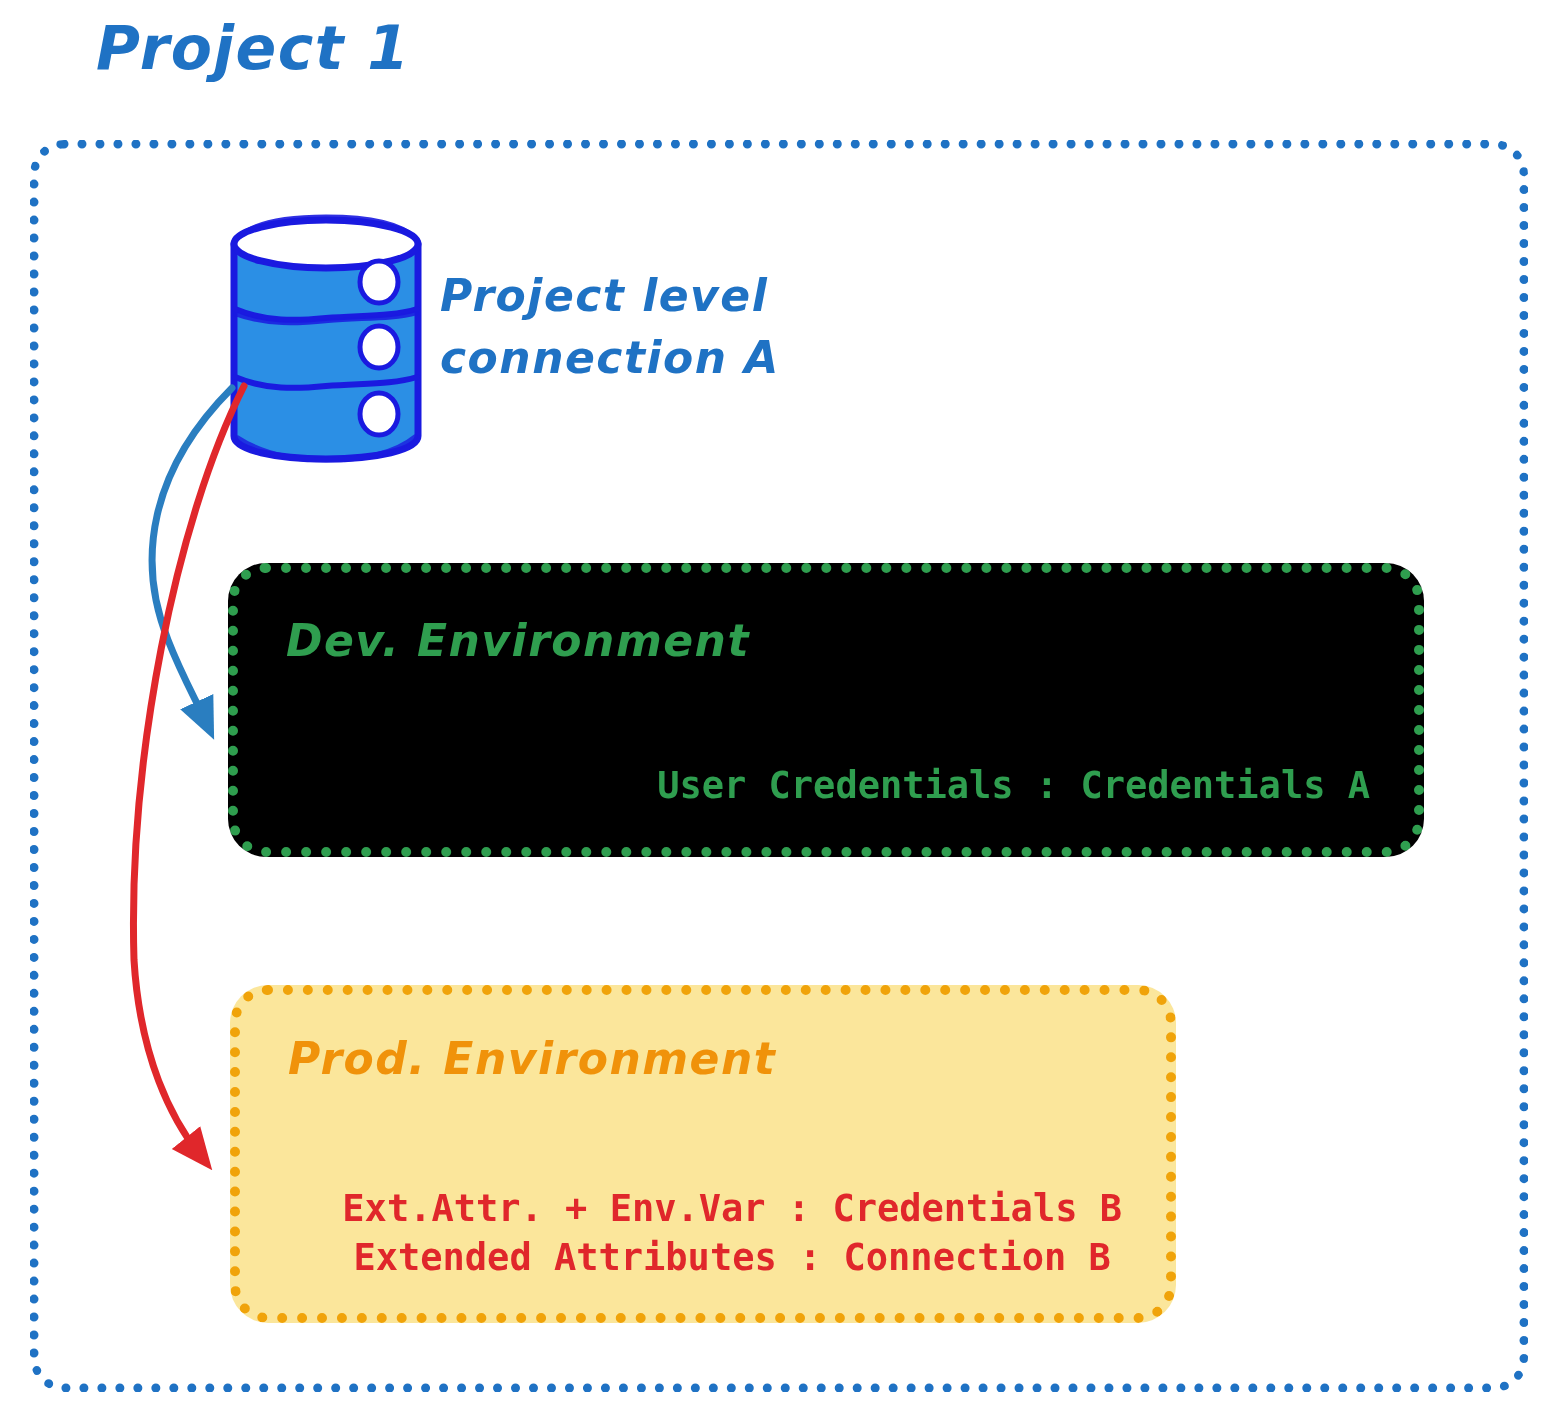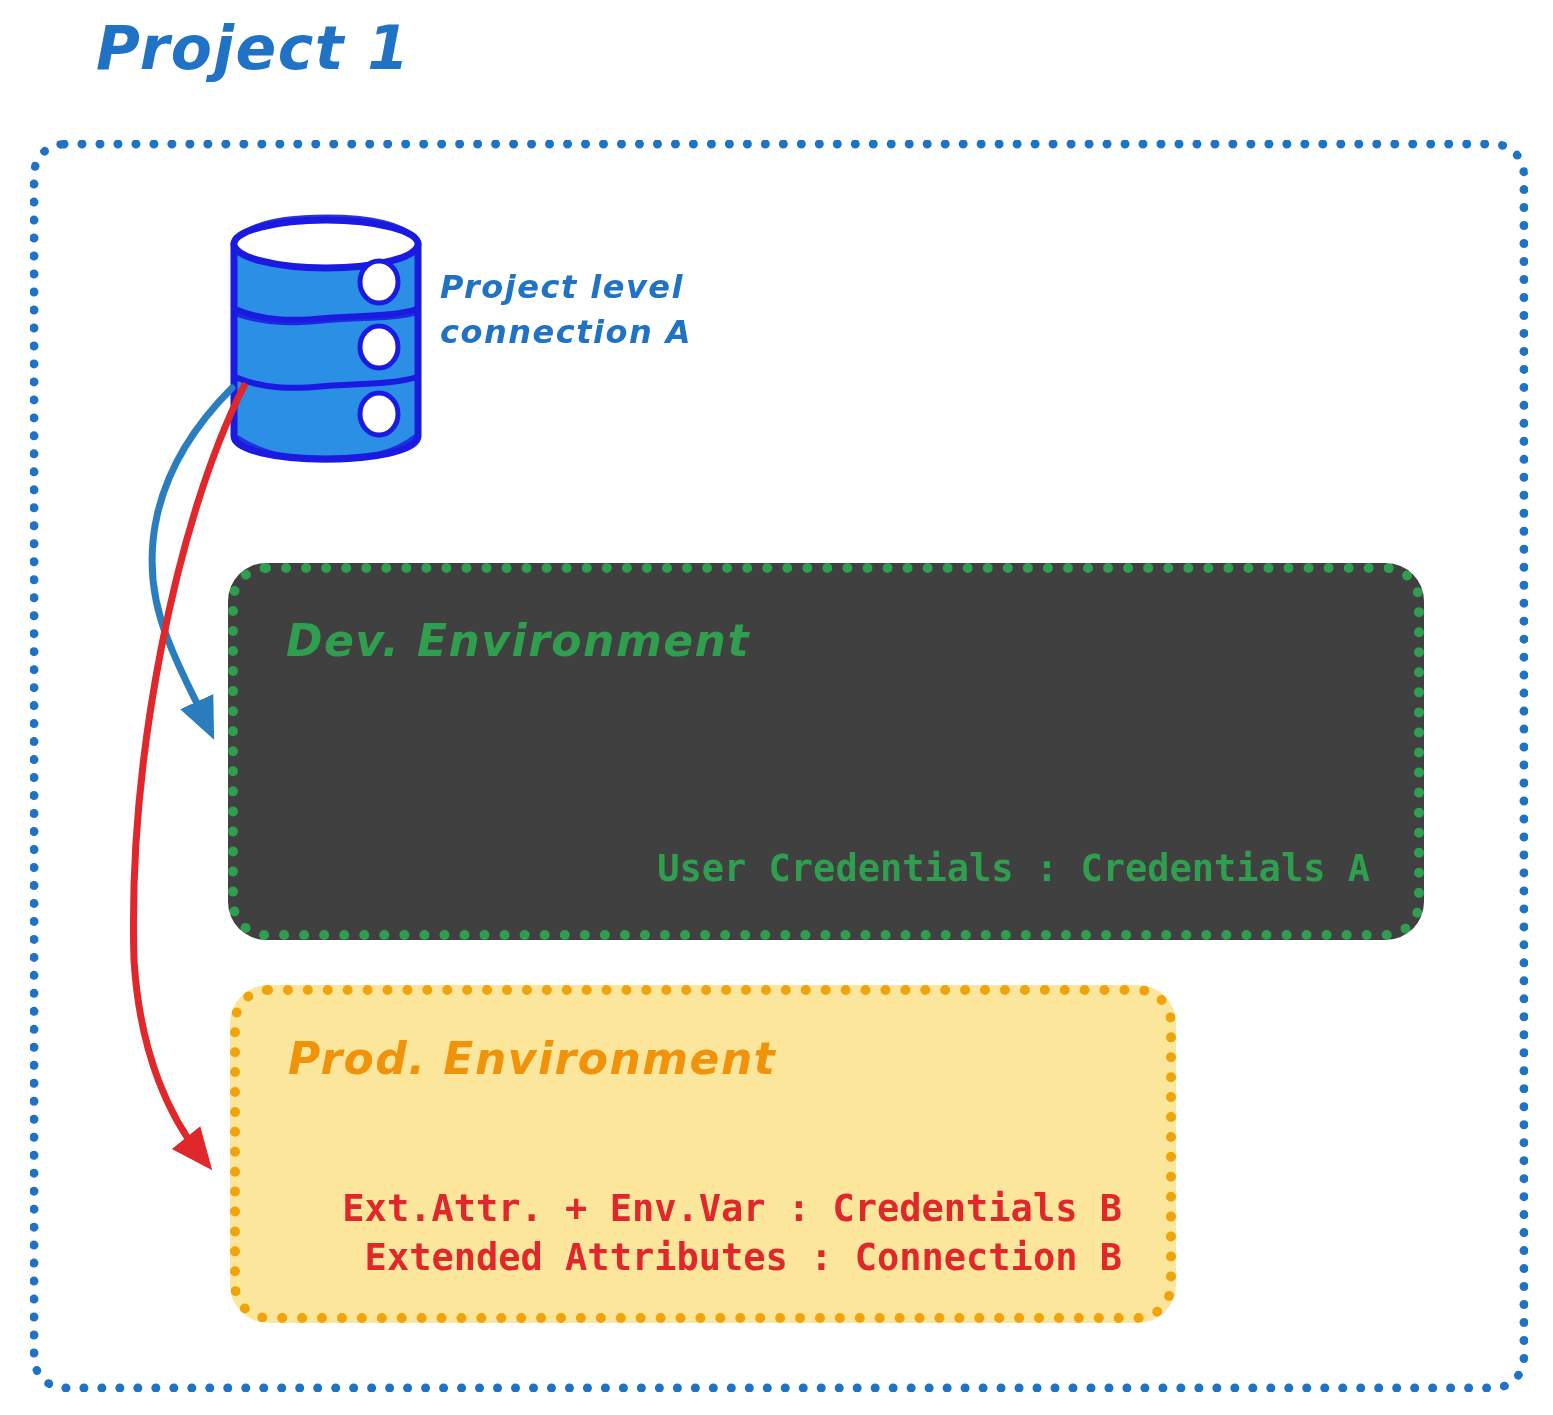--- a/index.html
+++ b/index.html
@@ -31,20 +31,21 @@
     letter-spacing: 1.5px;
     font-style: italic;
     white-space: pre;
   }
 
   
   .mono {
     font-family: "DejaVu Sans Mono", monospace;
     font-weight: 700;
     white-space: pre;
+    text-align: center;
   }
 
   
   #project-title {
     position: absolute;
     left: 96px;
     top: 18px;
     font-size: 60px;
     line-height: 1;
     color: #1f72c4;
@@ -66,23 +67,23 @@
   
   .env-box {
     position: absolute;
     box-sizing: border-box;
     border-radius: 38px;
   }
   #dev-box {
     left: 228px;
     top: 563px;
     width: 1196px;
-    height: 377px;
+    height: 294px;
     border: 10px dotted #2f9e4f;
-    background: #404040;
+    background: #000000;
   }
   #prod-box {
     left: 230px;
     top: 985px;
     width: 946px;
     height: 338px;
     border: 10px dotted #f0a30a;
     background: #fbe69b;
     padding-left: 28px;
   }
@@ -126,21 +127,21 @@
     top: 214px;
     width: 200px;
     height: 250px;
   }
 
   
   #db-label {
     position: absolute;
     left: 440px;
     top: 265px;
-    font-size: 32px;
+    font-size: 44px;
     line-height: 1.42;
     color: #1f72c4;
   }
 
   
   #arrows {
     position: absolute;
     left: 0;
     top: 0;
     width: 1553px;

